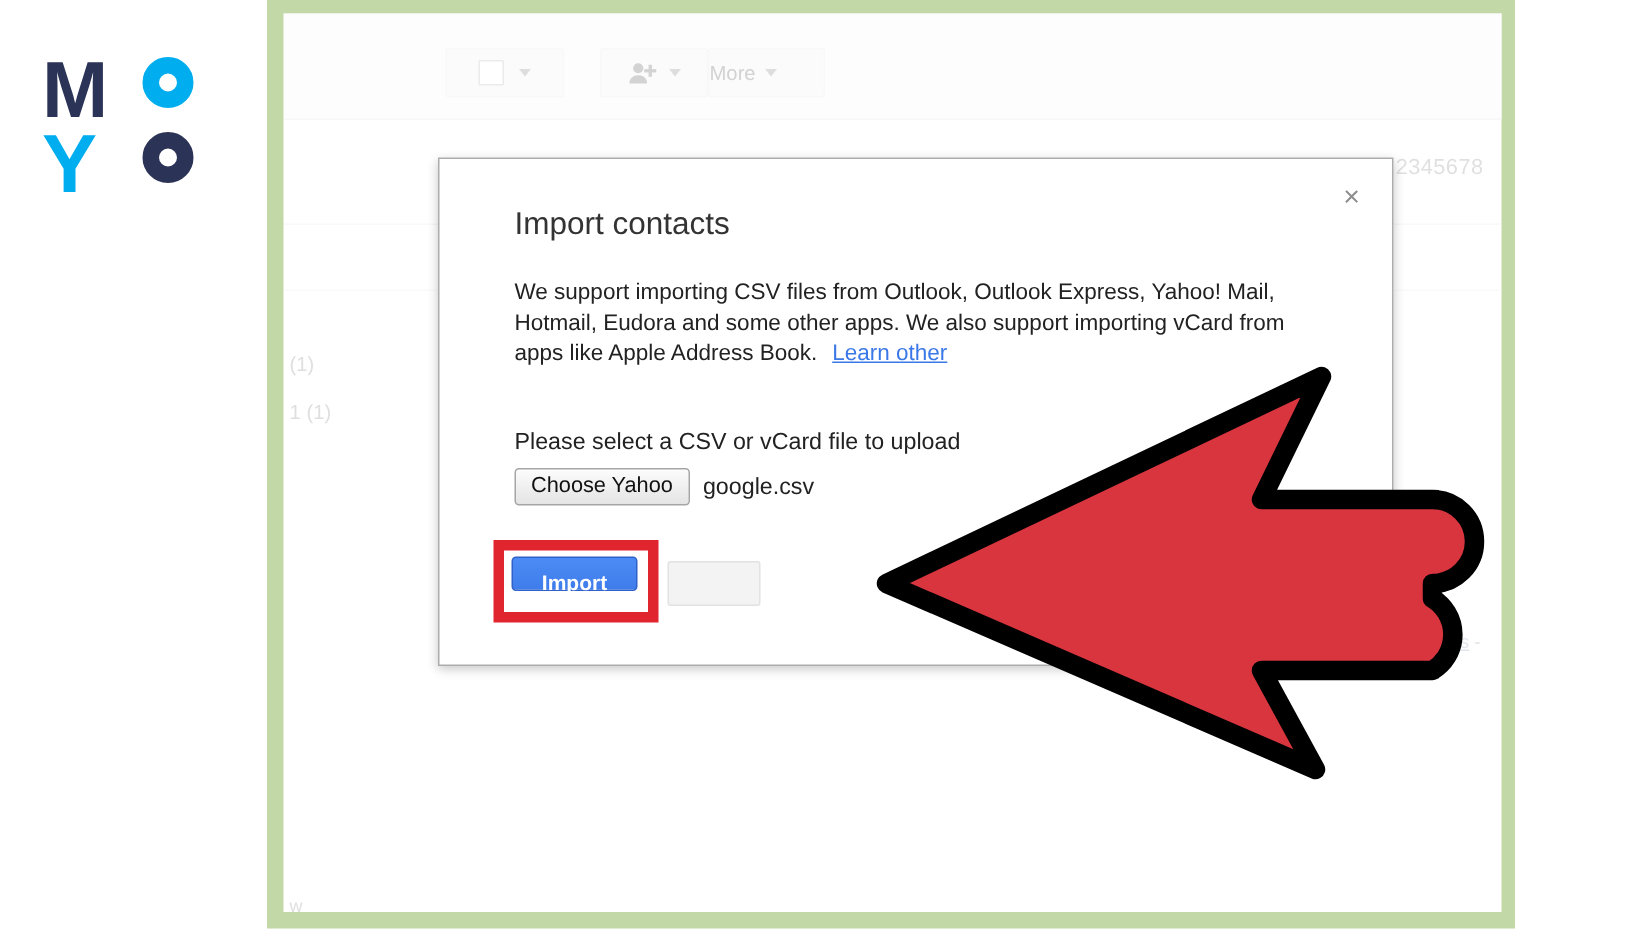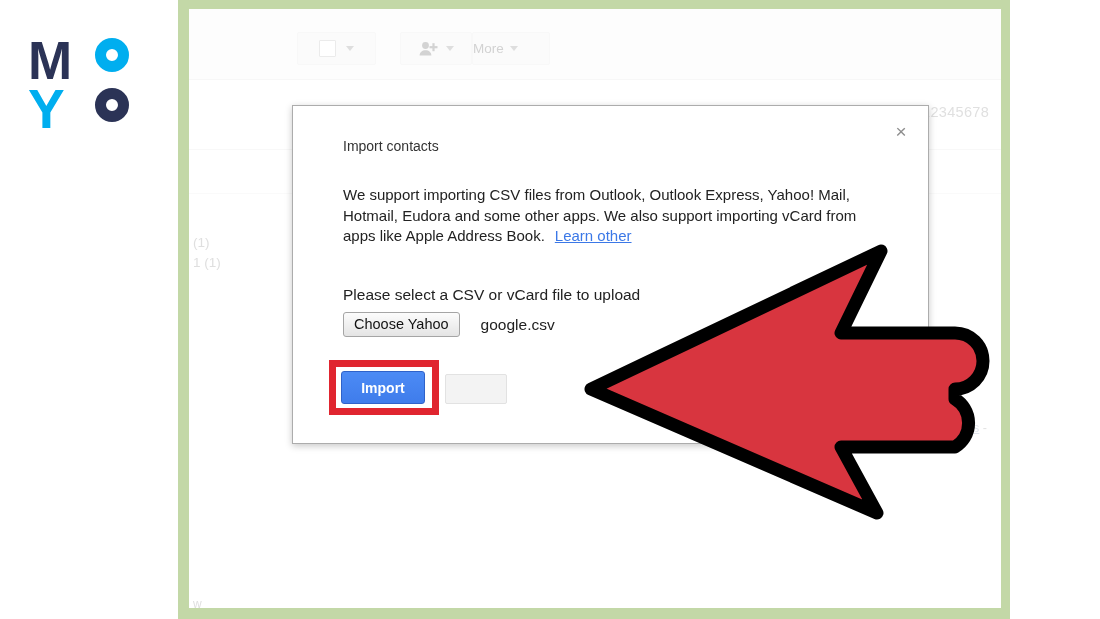--- a/index.html
+++ b/index.html
@@ -145,21 +145,21 @@
   }
 
   .sidebar-entry {
     position: absolute;
     left: 4px;
     font-size: 13.5px;
     color: #b7b7b7;
     white-space: nowrap;
   }
   #side-1 { top: 226px; }
-  #side-2 { top: 246px; text-align: right; }
+  #side-2 { top: 258px; text-align: right; }
   #side-3 { top: 588px; font-size: 12px; }
 
   #row-divider-1 {
     position: absolute;
     left: 0; right: 0;
     top: 140px;
     height: 1px;
     background: #f0f0f0;
   }
   #row-divider-2 {
@@ -205,21 +205,21 @@
     line-height: 26px;
     text-align: center;
     color: #8e8e8e;
     cursor: pointer;
     user-select: none;
   }
   #modal-title {
     position: absolute;
     left: 50px;
     top: 32px;
-    font-size: 14px;
+    font-size: 21px;
     color: #333333;
     font-weight: 400;
   }
   #modal-desc {
     position: absolute;
     left: 50px;
     top: 79px;
     width: 545px;
     font-size: 15px;
     line-height: 20.5px;
@@ -252,41 +252,41 @@
     color: #111111;
     background: linear-gradient(#fcfcfc, #e4e4e4);
     border: 1px solid #a5a5a5;
     border-radius: 3px;
     padding: 3px 10px 4px 10px;
     cursor: pointer;
   }
   #file-name {
     font-size: 15.5px;
     color: #222222;
-    margin-left: 21px;
+    margin-left: 9px;
   }
 
   
   #import-highlight {
     position: absolute;
     left: 36px;
     top: 254px;
     width: 110px;
     height: 55px;
     border: 7px solid #e0252f;
     box-sizing: border-box;
     background: #ffffff;
     z-index: 25;
   }
   #import-button {
     position: absolute;
     left: 48px;
     top: 265px;
     width: 84px;
-    height: 33px;
+    height: 23px;
     background: linear-gradient(#4c8bf5, #3f7ceb);
     border: 1px solid #2f62c9;
     border-radius: 3px;
     color: #ffffff;
     font-size: 14px;
     font-weight: 700;
     line-height: 33px;
     text-align: center;
     cursor: pointer;
     z-index: 26;

